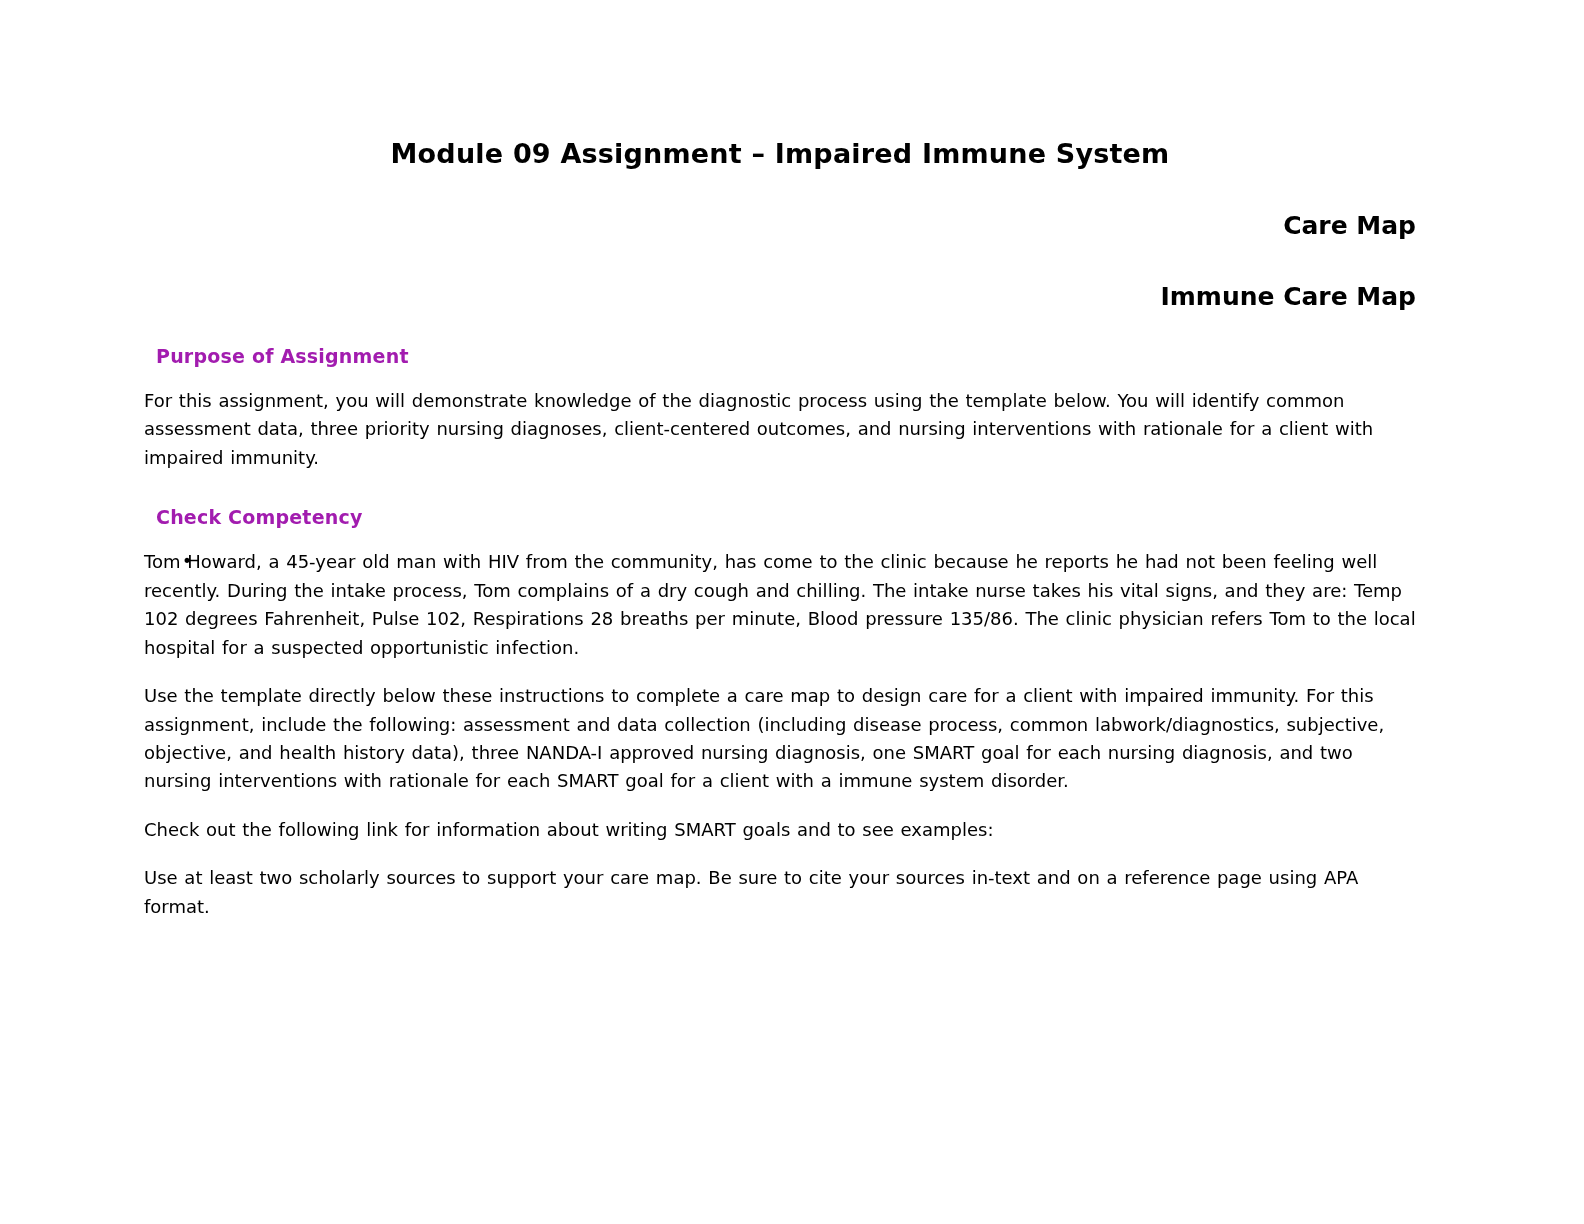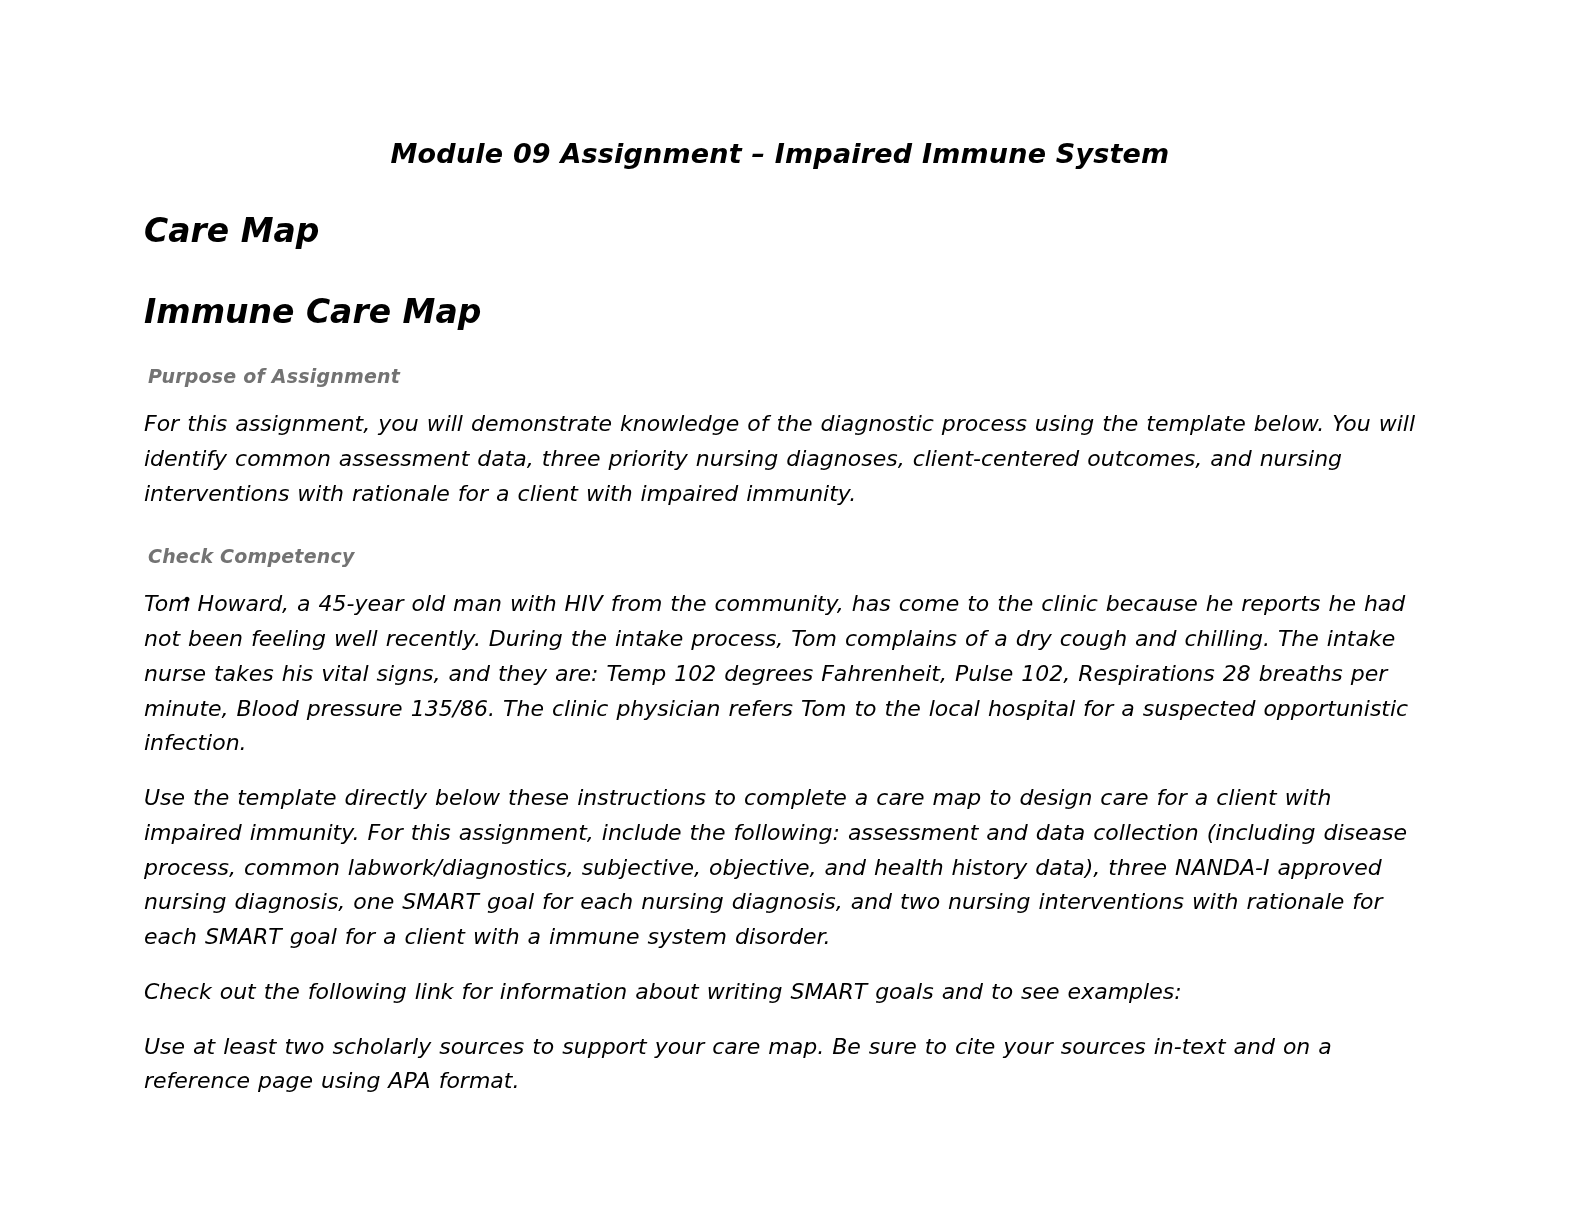--- a/index.html
+++ b/index.html
@@ -12,44 +12,43 @@
     height: 1224px;
     font-family: "DejaVu Sans", "Liberation Sans", sans-serif;
     color: #000000;
     overflow: hidden;
   }
   .page {
     box-sizing: border-box;
     width: 1584px;
     height: 1224px;
     padding: 138px 168px 60px 144px;
-    font-style: italic;
   }
   .doc-title {
     text-align: center;
     font-size: 27px;
     font-weight: bold;
     margin: 0 0 0 0;
     letter-spacing: 0.2px;
   }
   .doc-subtitle {
-    text-align: left;
-    font-size: 33px;
+    text-align: right;
+    font-size: 25px;
     font-weight: bold;
     margin: 42px 0 0 0;
   }
   .section-heading {
-    color: #737373;
+    color: #a21caf;
     font-size: 19px;
     font-weight: bold;
-    margin: 34px 0 0 4px;
+    margin: 34px 0 0 12px;
     letter-spacing: 0.2px;
   }
   .para {
-    font-size: 22px;
+    font-size: 18px;
     line-height: 1.58;
     margin: 20px 0 0 0;
     word-spacing: 1px;
   }
   .bullet-list {
     margin: 20px 0 0 0;
     padding: 0;
     list-style: none;
   }
   .bullet-item {

